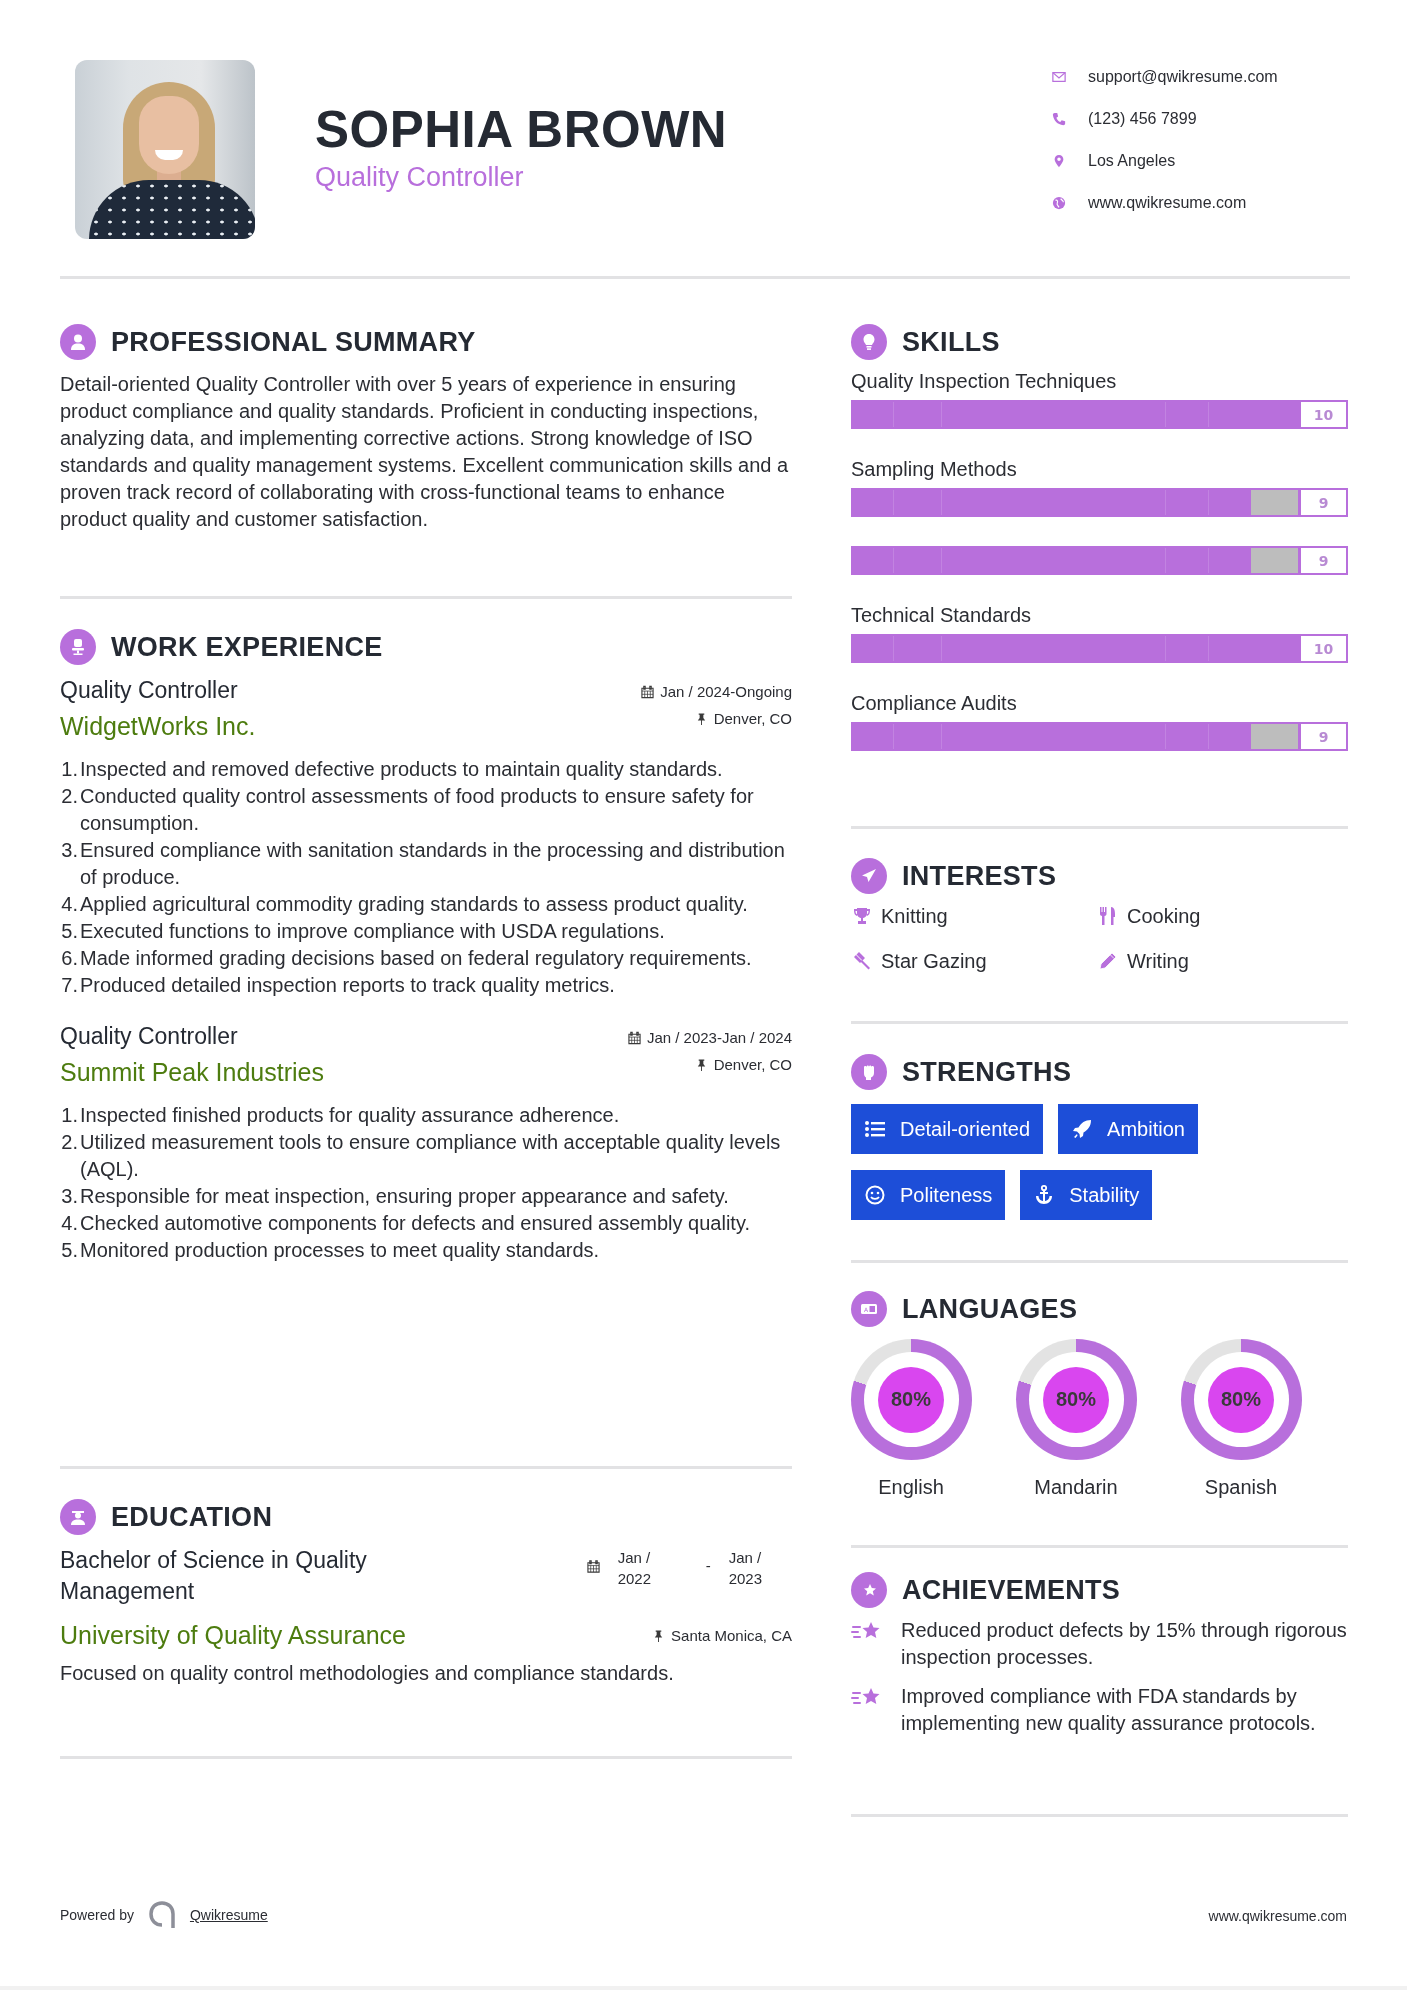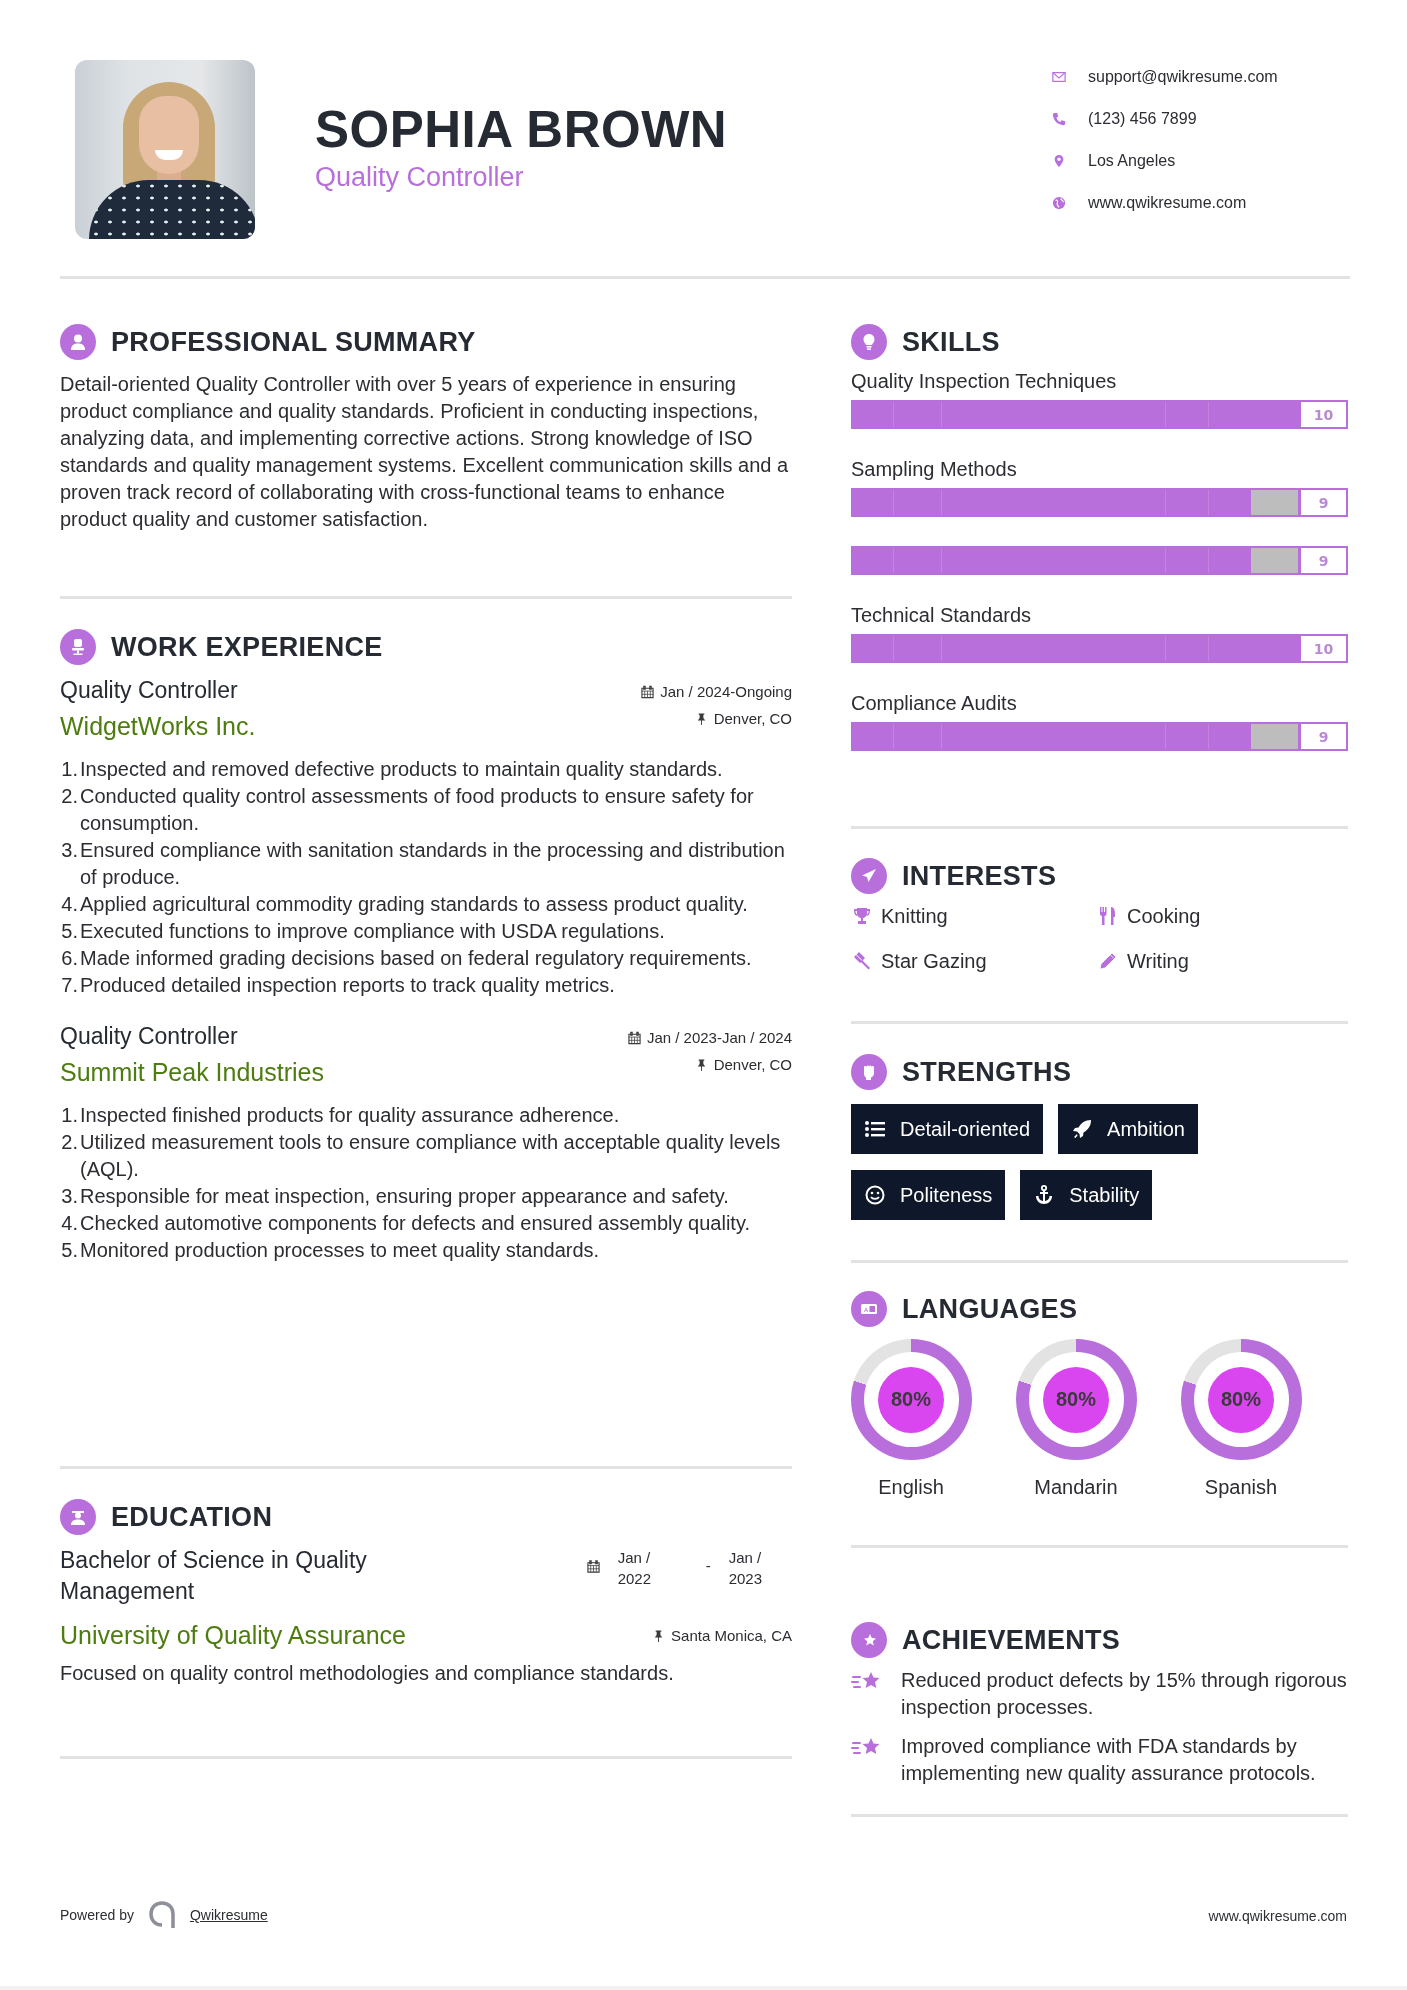--- a/index.html
+++ b/index.html
@@ -54,21 +54,21 @@
   .skill-fill { position: absolute; left: 0; top: 0; bottom: 0; background: #b86fdc; }
   .skill-seg { position: absolute; top: 0; bottom: 0; width: 1px; background: rgba(255,255,255,0.14); }
   .skill-val { position: absolute; right: 0; top: 0; bottom: 0; width: 48px; background: #fff; border-left: 3px solid #b86fdc;
     font-size: 14px; font-weight: 700; color: #b88ad3; display: flex; align-items: center; justify-content: center; font-family: "DejaVu Sans", sans-serif; }
 
   .interest-grid { display: grid; grid-template-columns: 246px 246px; row-gap: 17px; }
   .interest { display: flex; align-items: center; gap: 8px; font-size: 20px; color: #2b2d33; height: 28px; }
   .interest svg { width: 22px; height: 22px; fill: #b86fdc; }
 
   .chips { display: flex; flex-wrap: wrap; gap: 16px 15px; width: 420px; }
-  .chip { background: #0f172a; color: #fff; font-size: 20px; height: 50px; padding: 0 13px; display: flex; align-items: center; gap: 14px; }
+  .chip { background: #1d4ed8; color: #fff; font-size: 20px; height: 50px; padding: 0 13px; display: flex; align-items: center; gap: 14px; }
   .chip svg { width: 22px; height: 22px; fill: #fff; }
 
   .langs { display: flex; gap: 45px; }
   .lang { width: 120px; display: flex; flex-direction: column; align-items: center; }
   .ring { width: 121px; height: 121px; border-radius: 50%; position: relative; }
   .ring-hole { position: absolute; left: 13px; top: 13px; right: 13px; bottom: 13px; border-radius: 50%; background: #fff; display: flex; align-items: center; justify-content: center; }
   .ring-inner { width: 66px; height: 66px; border-radius: 50%; background: #d946ef; display: flex; align-items: center; justify-content: center; font-size: 20px; font-weight: 700; color: #3a3a3a; }
   .lang-name { margin-top: 16px; font-size: 20px; color: #2b2d33; }
 
   .ach { display: flex; gap: 18px; font-size: 20px; line-height: 27px; color: #2b2d33; }
@@ -485,21 +485,21 @@
           <div class="ring-hole">
             <div class="ring-inner">80%</div>
           </div>
         </div>
         <div class="lang-name">Spanish</div>
       </div>
     </div>
 </div>
 <div class="abs rule" style="left:851px; top:1545px; width:497px;"></div>
 
-<div class="abs right" style="top:1622px;">
+<div class="abs right" style="top:1572px;">
   <div class="sec-head">
     <span class="sec-icon">
         <svg viewBox="0 0 20 20">
           <path d="M11 4 L12.8 8 L17 8.4 L13.8 11.2 L14.8 15.5 L11 13.2 L7.2 15.5 L8.2 11.2 L5 8.4 L9.2 8 Z"></path>
         </svg>
       </span>
     <span class="sec-title">ACHIEVEMENTS</span>
   </div>
   <div style="margin-top:9px;">
     <div class="ach">

